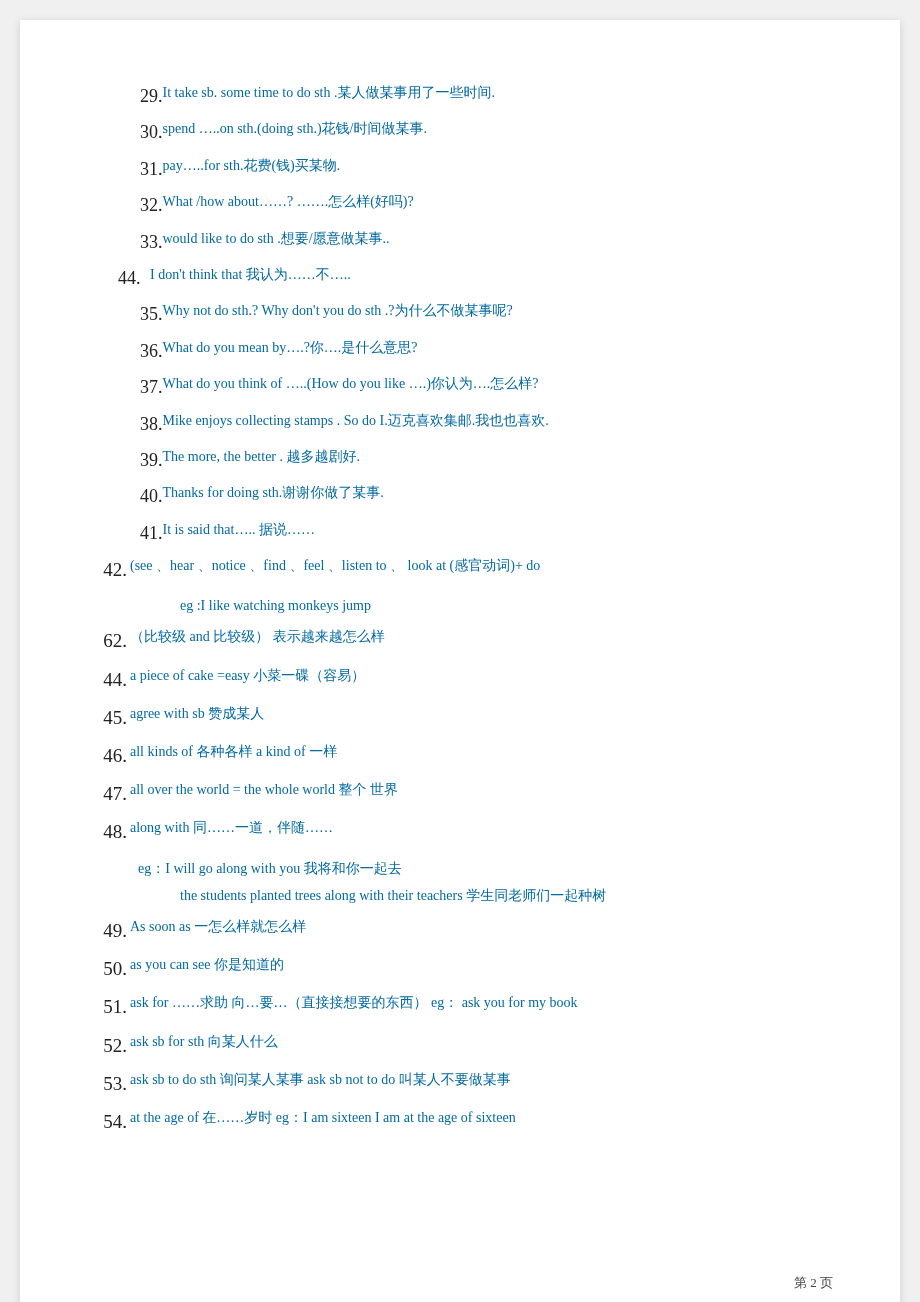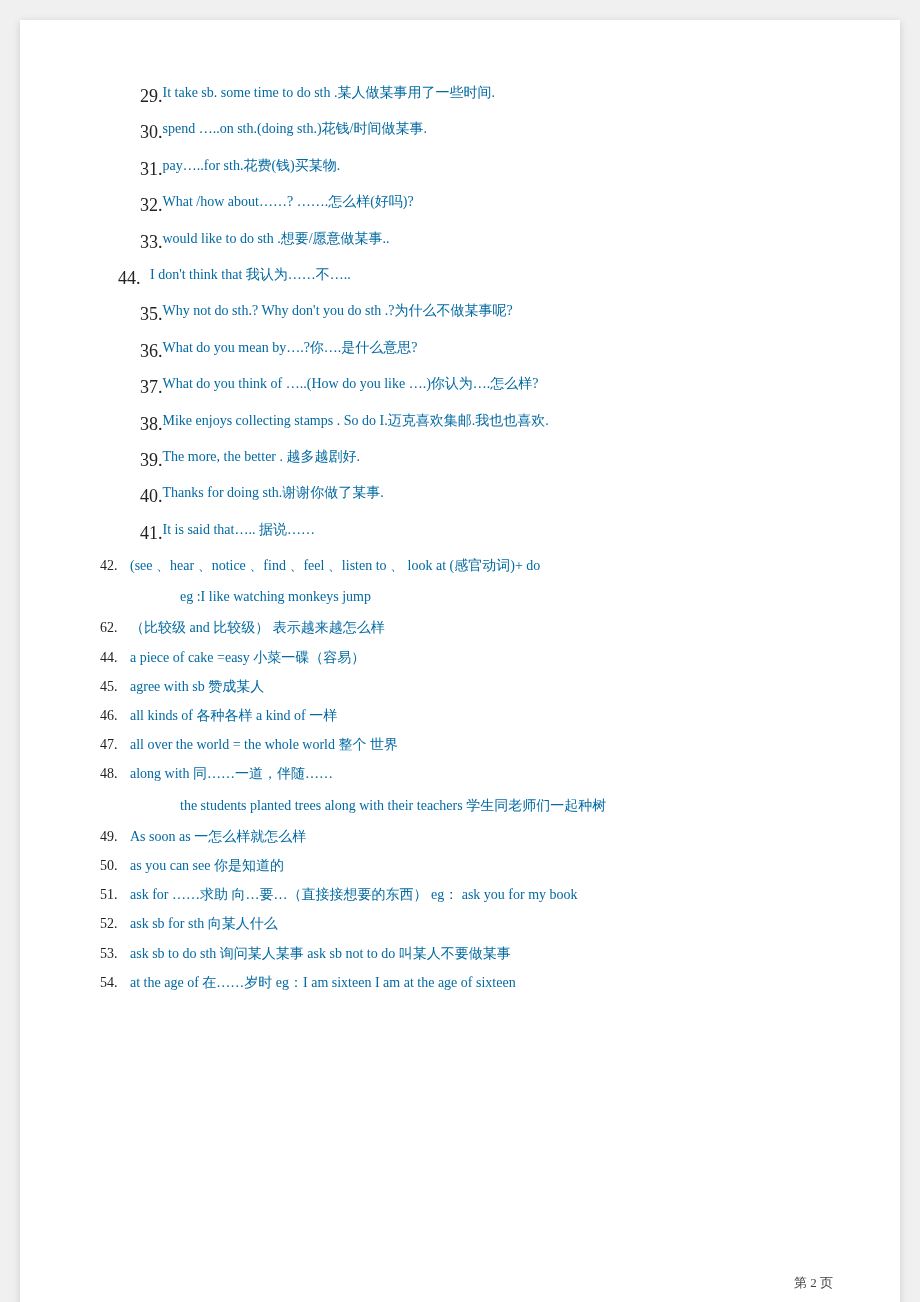--- a/index.html
+++ b/index.html
@@ -34,23 +34,24 @@
       align-items: flex-start;
     }
     .entry-num {
       min-width: 50px;
       font-size: 18px;
       color: #222;
       flex-shrink: 0;
     }
     .entry-num-wide {
       min-width: 30px;
-      font-size: 14px;
+      font-size: 19px;
       color: #222;
       flex-shrink: 0;
+      text-align: center;
     }
     .entry-text {
       flex: 1;
       font-size: 14px;
       line-height: 1.8;
       color: #0369a1;
     }
     .indent-2 {
       padding-left: 80px;
     }
@@ -172,20 +173,23 @@
     <div class="entry sub-entry">
       <span class="entry-num-wide">47.</span>
       <span class="entry-text">all over the world = the whole world     整个  世界</span>
     </div>
 
     <div class="entry-block">
       <div class="entry">
         <span class="entry-num-wide">48.</span>
         <span class="entry-text">along with  同……一道，伴随……</span>
       </div>
+      <div style="padding-left:38px; margin-bottom:2px;">
+        <span class="entry-text">eg：I will go along with you   我将和你一起去</span>
+      </div>
       <div style="padding-left:80px; margin-bottom:6px;">
         <span class="entry-text">the students planted trees along with their teachers   学生同老师们一起种树</span>
       </div>
     </div>
 
     <div class="entry sub-entry">
       <span class="entry-num-wide">49.</span>
       <span class="entry-text">As soon as   一怎么样就怎么样</span>
     </div>
 

